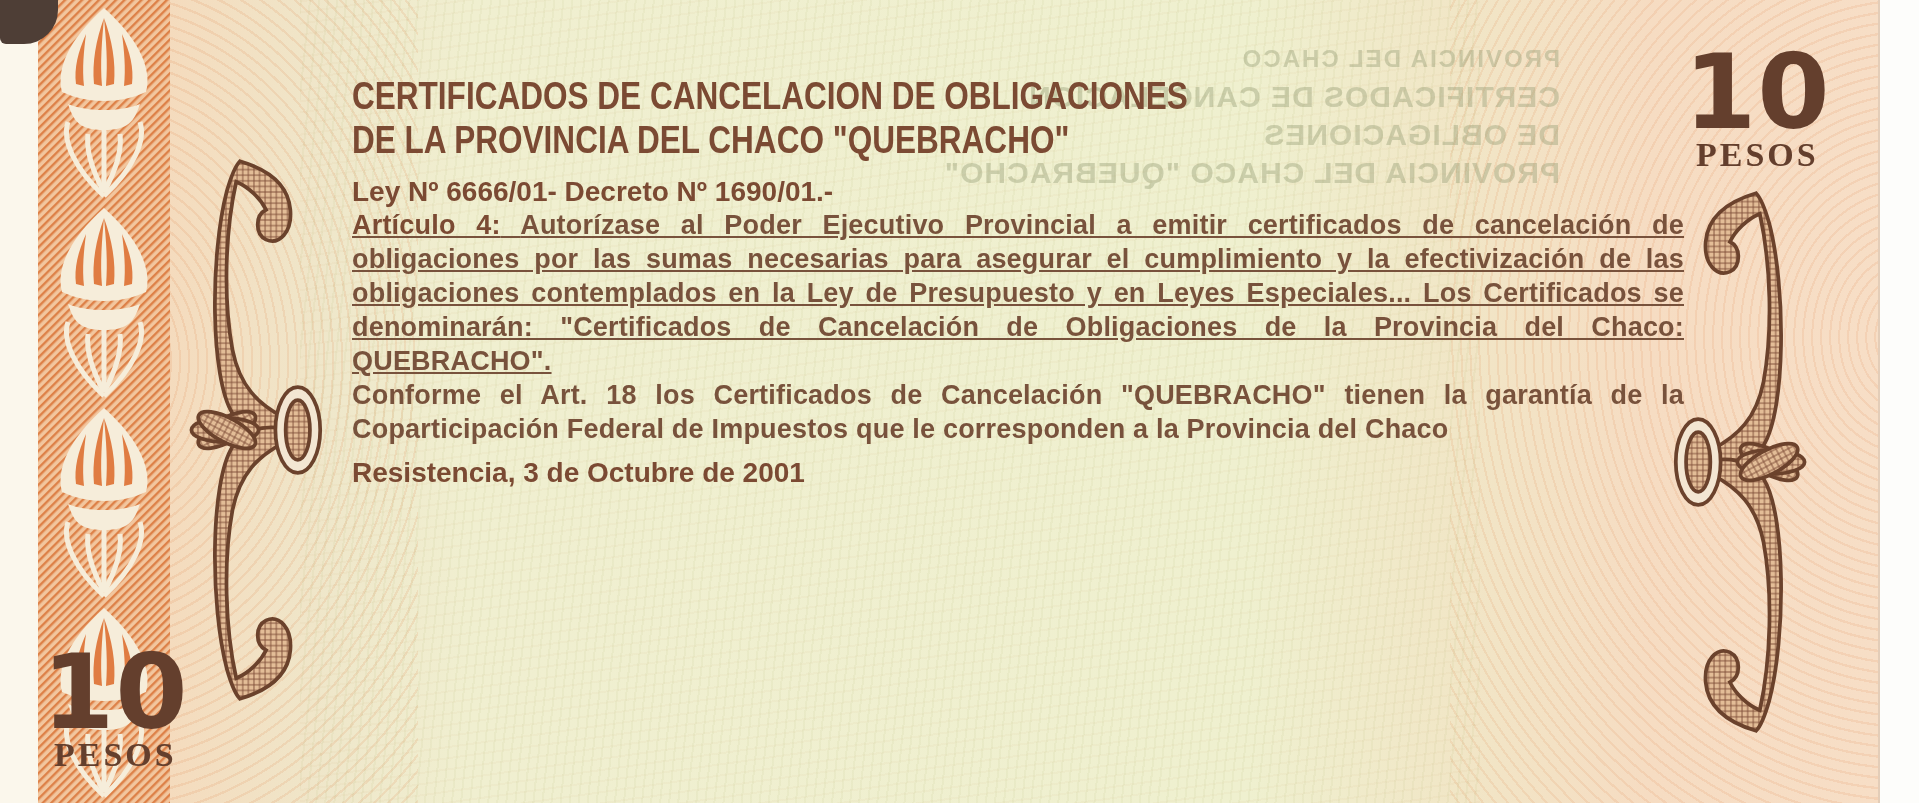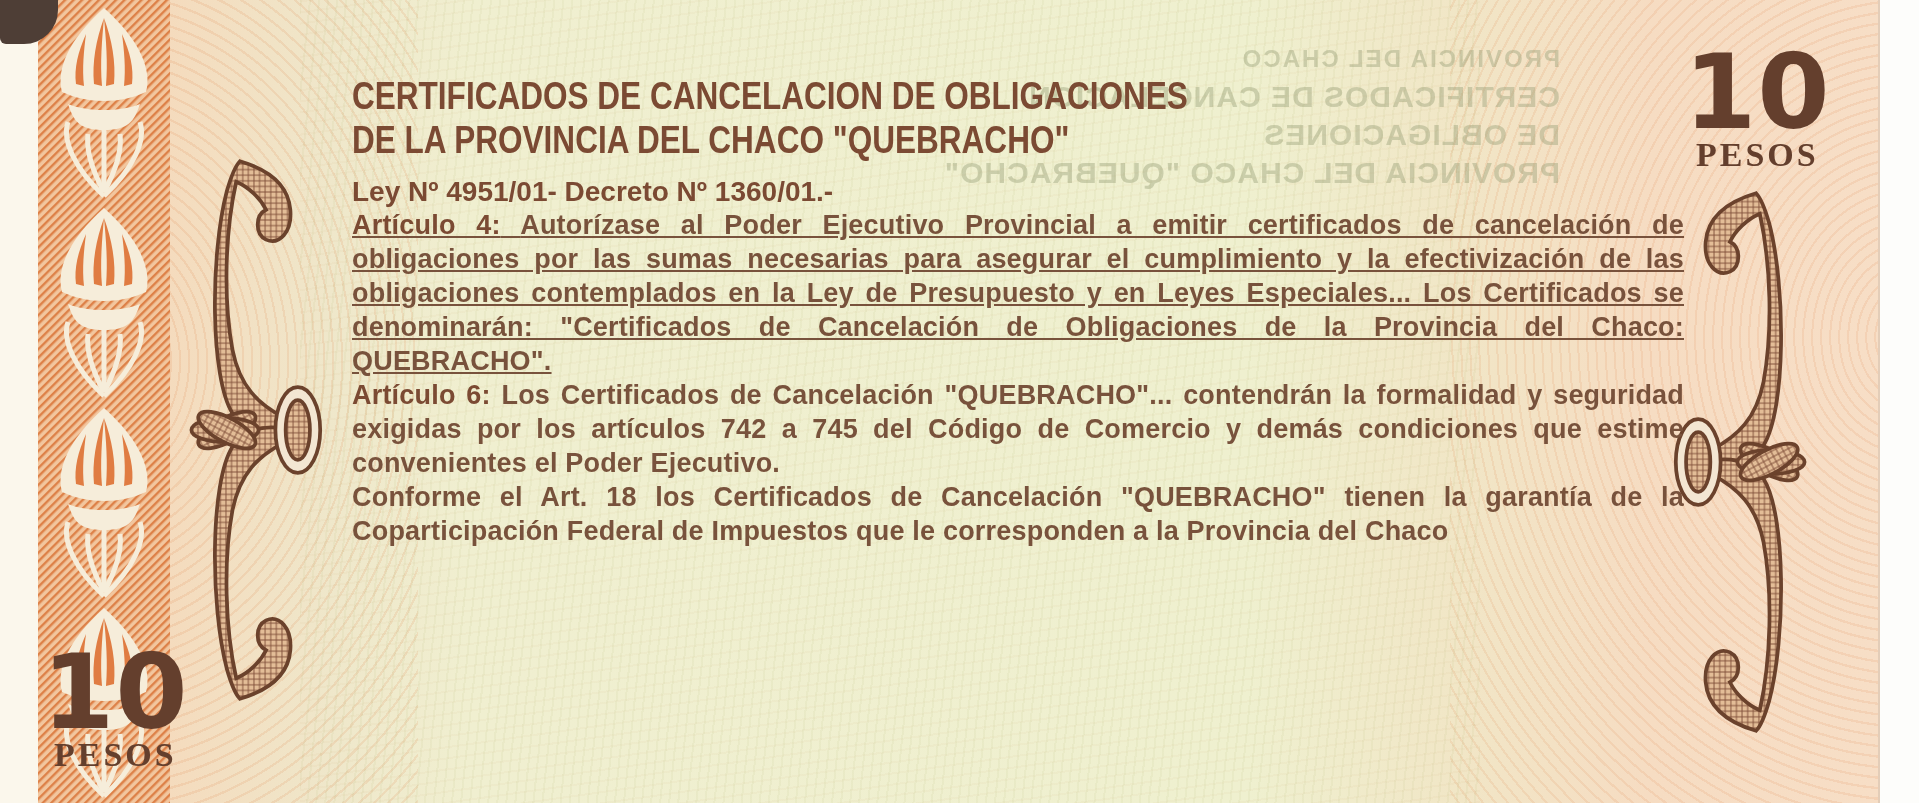--- a/index.html
+++ b/index.html
@@ -146,30 +146,30 @@
     <div class="m">CERTIFICADOS DE CANCELACION</div>
     <div class="m">DE OBLIGACIONES</div>
     <div class="m">PROVINCIA DEL CHACO "QUEBRACHO"</div>
   </div>
 
   <div class="content">
     <div class="title">
       <div>CERTIFICADOS DE CANCELACION DE OBLIGACIONES</div>
       <div>DE LA PROVINCIA DEL CHACO "QUEBRACHO"</div>
     </div>
-    <div class="law">Ley Nº 4951/01- Decreto Nº 1360/01.-</div>
+    <div class="law">Ley Nº 6666/01- Decreto Nº 1690/01.-</div>
 
     <p class="article a4"><span class="lead">Artículo 4:</span> <span>Autorízase al Poder Ejecutivo Provincial a emitir certificados de cancelación de obligaciones por las sumas necesarias para asegurar el cumplimiento y la efectivización de las obligaciones contemplados en la Ley de Presupuesto y en Leyes Especiales... Los Certificados se denominarán: "Certificados de Cancelación de Obligaciones de la Provincia del Chaco: QUEBRACHO".</span></p>
 
-    <p class="article a6"><span class="lead">Artículo 6:</span> <span>Los Certificados de Cancelación "QUEBRACHO"... contendrán la formalidad y seguridad exigidas por los artículos 742 a 745 del Código de Comercio y demás condiciones que estime convenientes el Poder Ejecutivo.</span></p>
 
 
 
     <p class="article closing">Conforme el Art. 18 los Certificados de Cancelación "QUEBRACHO" tienen la garantía de la Coparticipación Federal de Impuestos que le corresponden a la Provincia del Chaco</p>
 
+    <div class="dateline">Resistencia, 3 de Octubre de 2001</div>
   </div>
 
   <div class="denom denom-tr">
     <div class="num">10</div>
     <div class="cur">PESOS</div>
   </div>
   <div class="denom denom-bl">
     <div class="num">10</div>
     <div class="cur">PESOS</div>
   </div>

